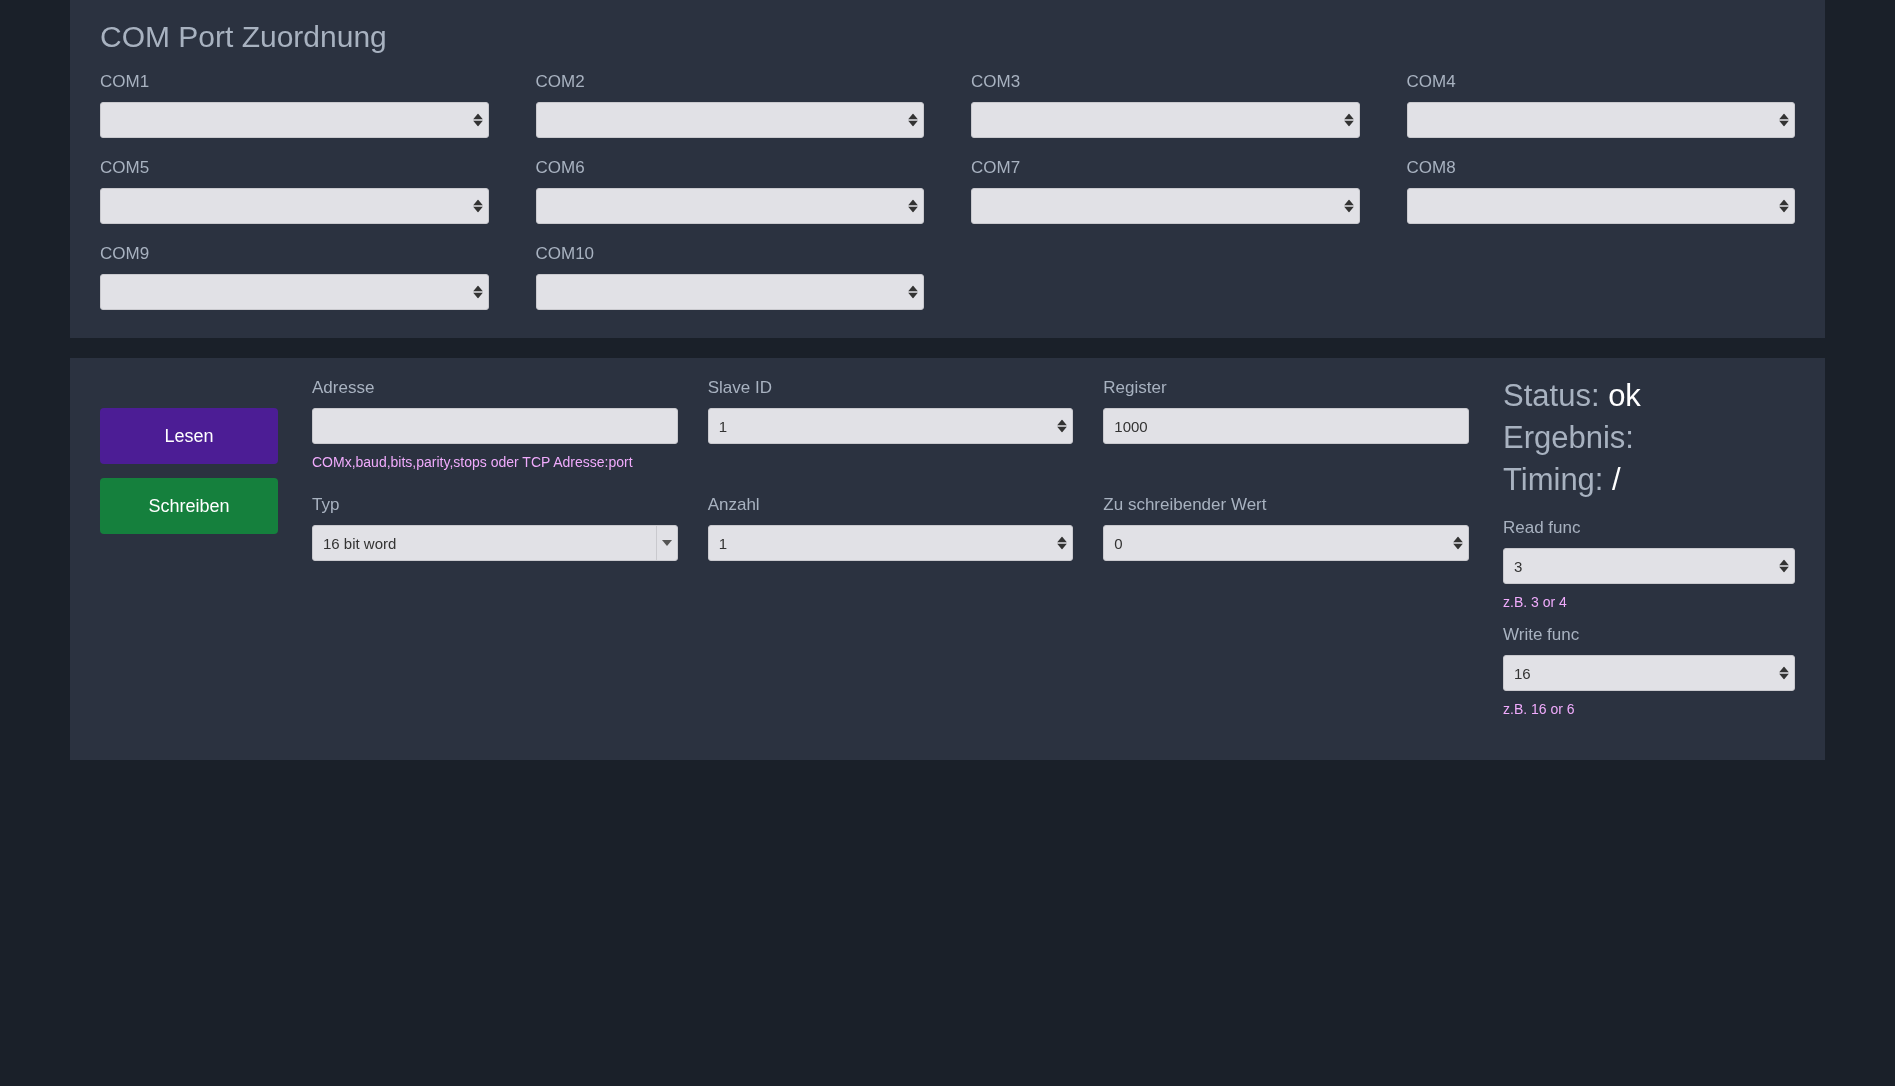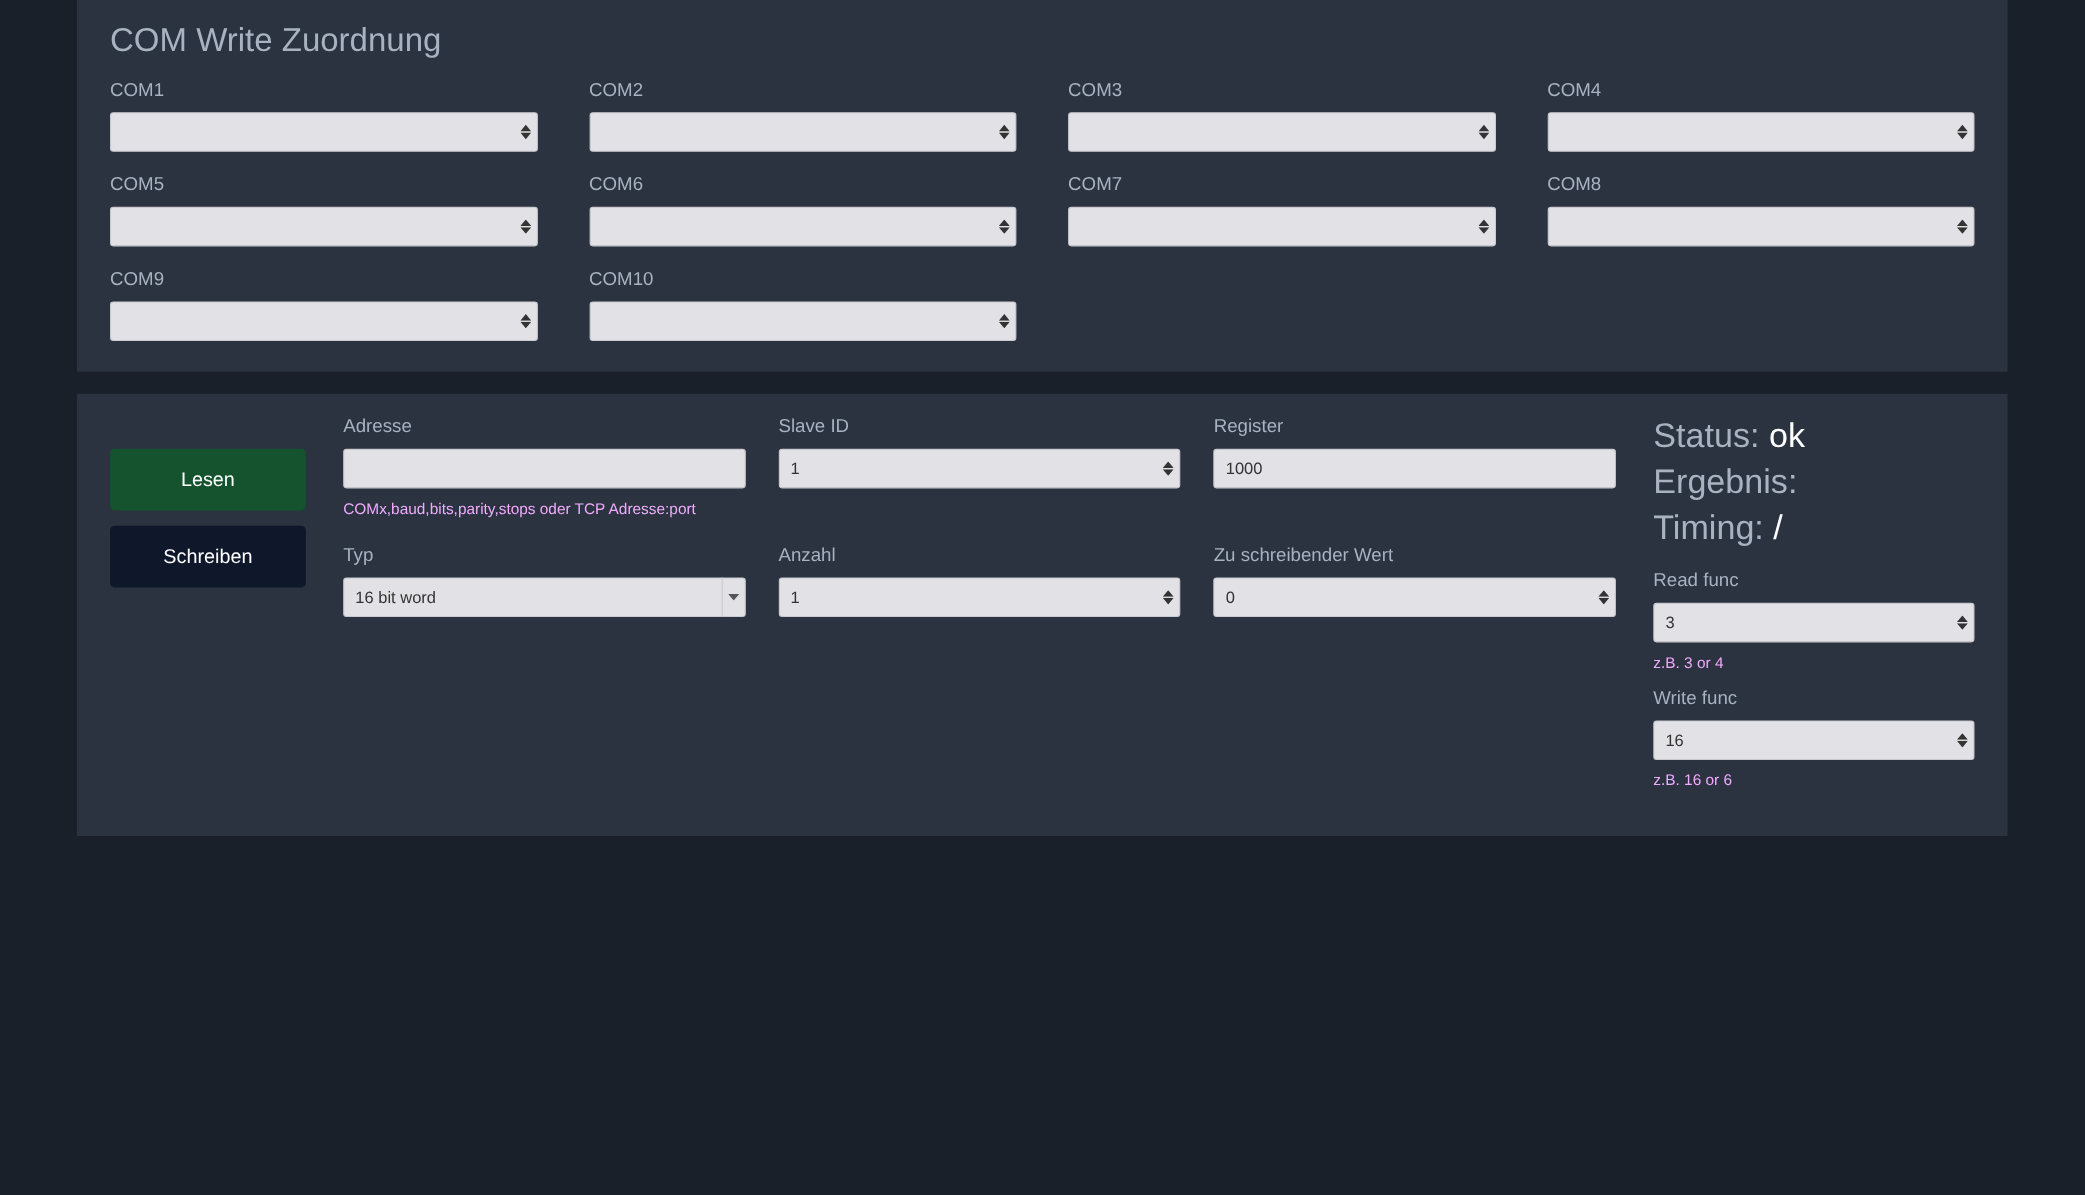--- a/index.html
+++ b/index.html
@@ -102,22 +102,22 @@
     margin-top: 30px;
   }
   .btn {
     height: 56px;
     border: none;
     border-radius: 4px;
     font-size: 18px;
     color: #fff;
     cursor: pointer;
   }
-  .btn-green { background: #14532d; }
-  .btn-orange { background: #0f172a; }
+  .btn-green { background: #4c1d95; }
+  .btn-orange { background: #15803d; }
 
   .modbus-inputs {
     flex: 1;
     display: grid;
     grid-template-columns: repeat(3, 1fr);
     gap: 22px 30px;
   }
   .modbus-side {
     width: 292px;
   }
@@ -132,21 +132,21 @@
   .side-fields {
     margin-top: 20px;
   }
   .side-group { margin-bottom: 12px; }
   .side-group .help-text { margin-top: 8px; }
 </style>
 </head>
 <body>
 
 <div class="panel">
-  <h2 class="panel-title">COM Write Zuordnung</h2>
+  <h2 class="panel-title">COM Port Zuordnung</h2>
   <div class="com-grid">
 
     <div class="field-group">
       <label class="field-label">COM1</label>
       <div class="num-wrap">
         <input class="num-input" value="" style="">
         <span class="spinner">
           <svg width="10" height="6">
               <polygon points="5,0 10,6 0,6" fill="#333"></polygon>
             </svg>

